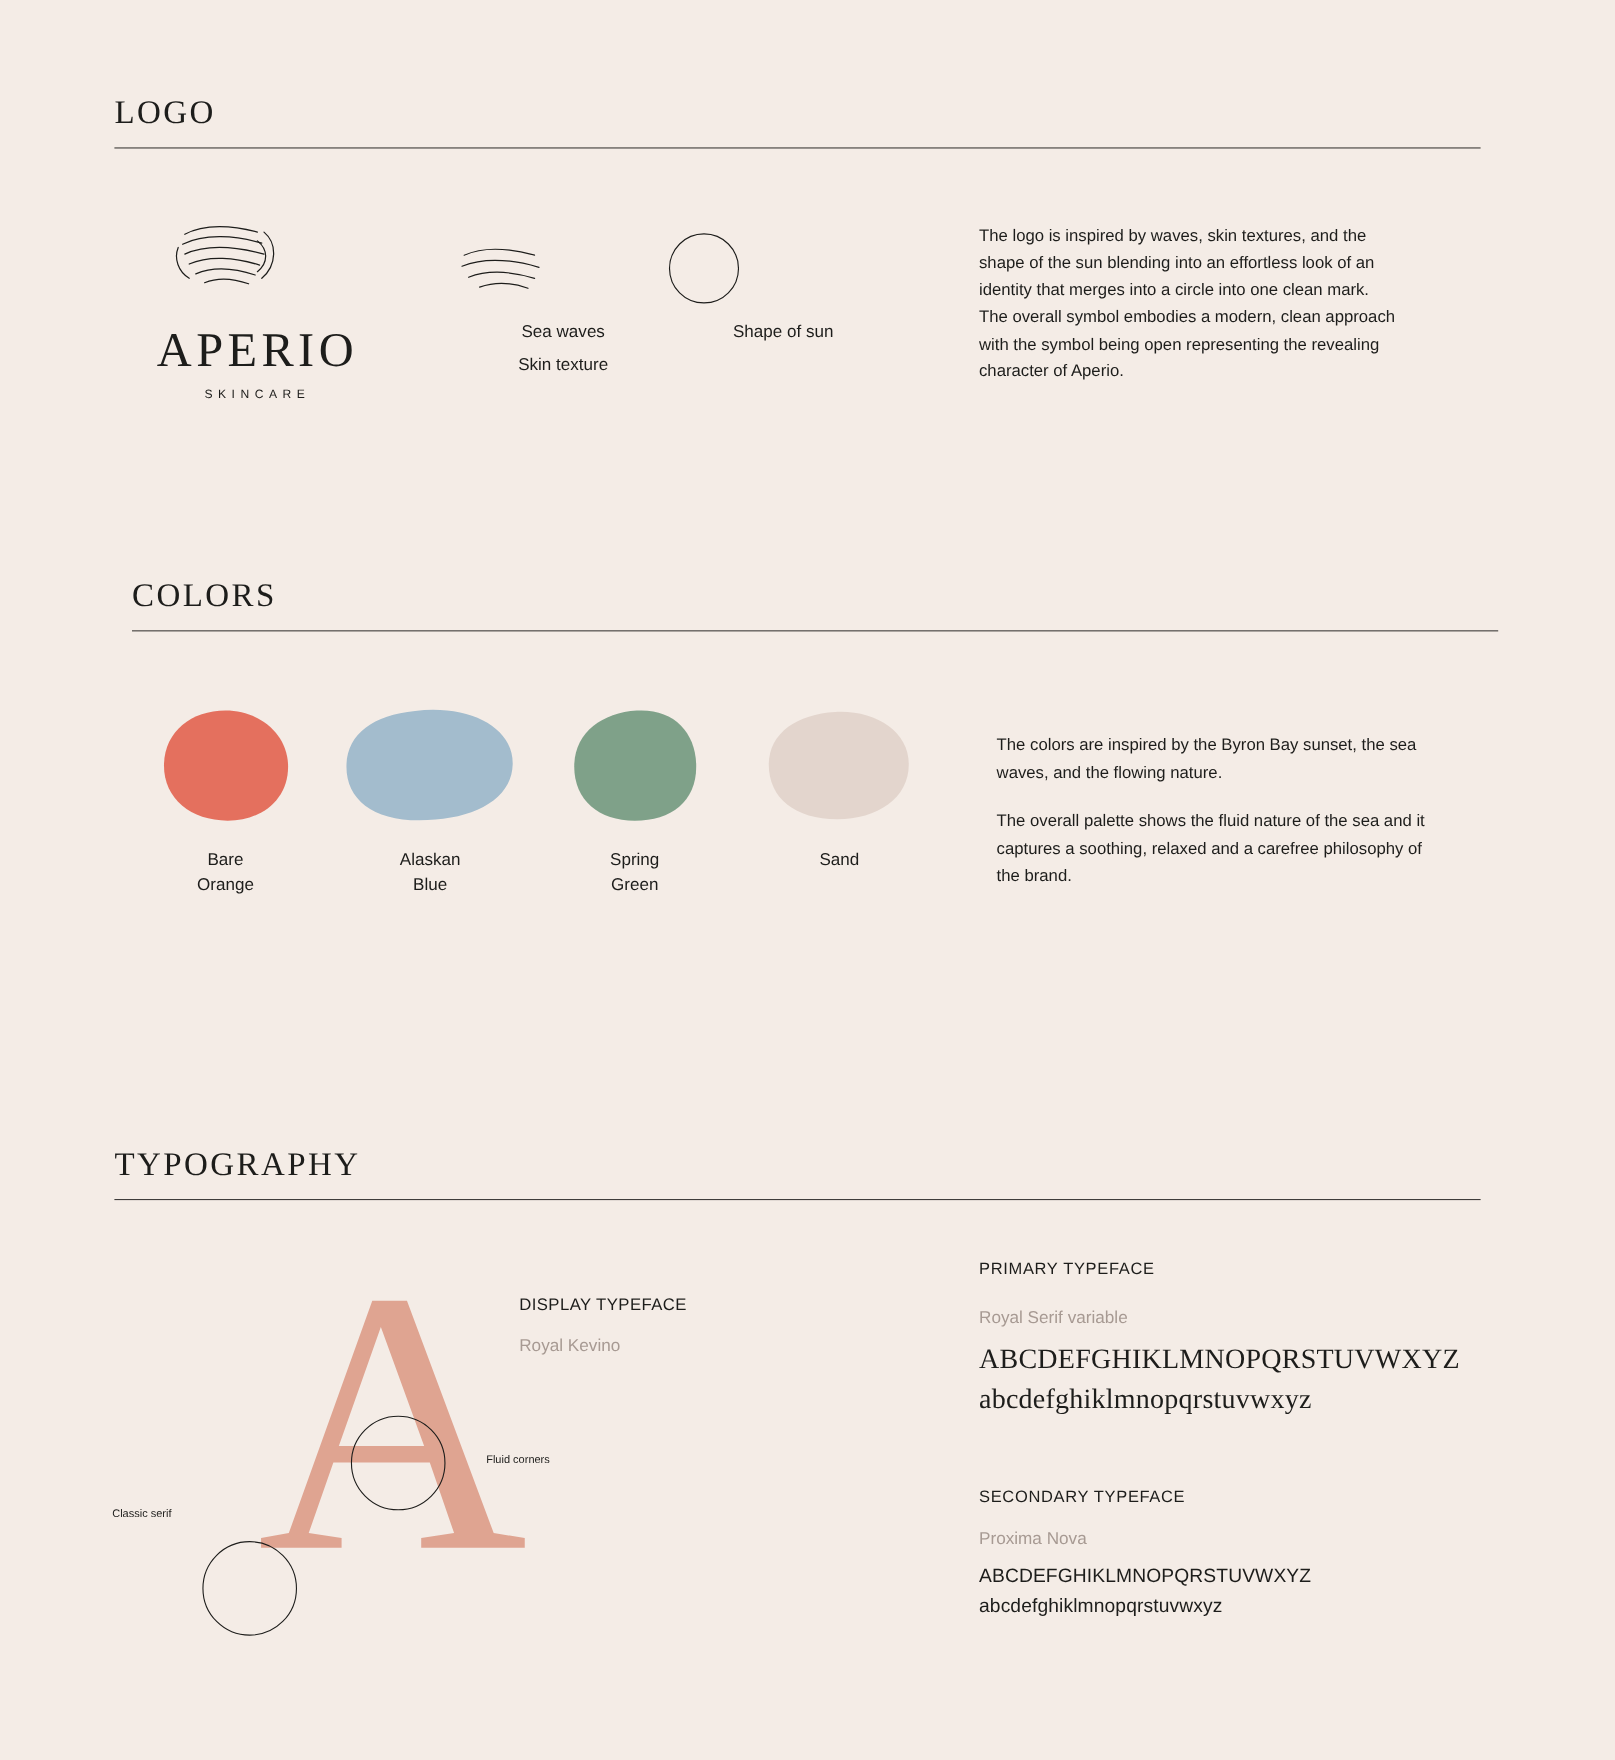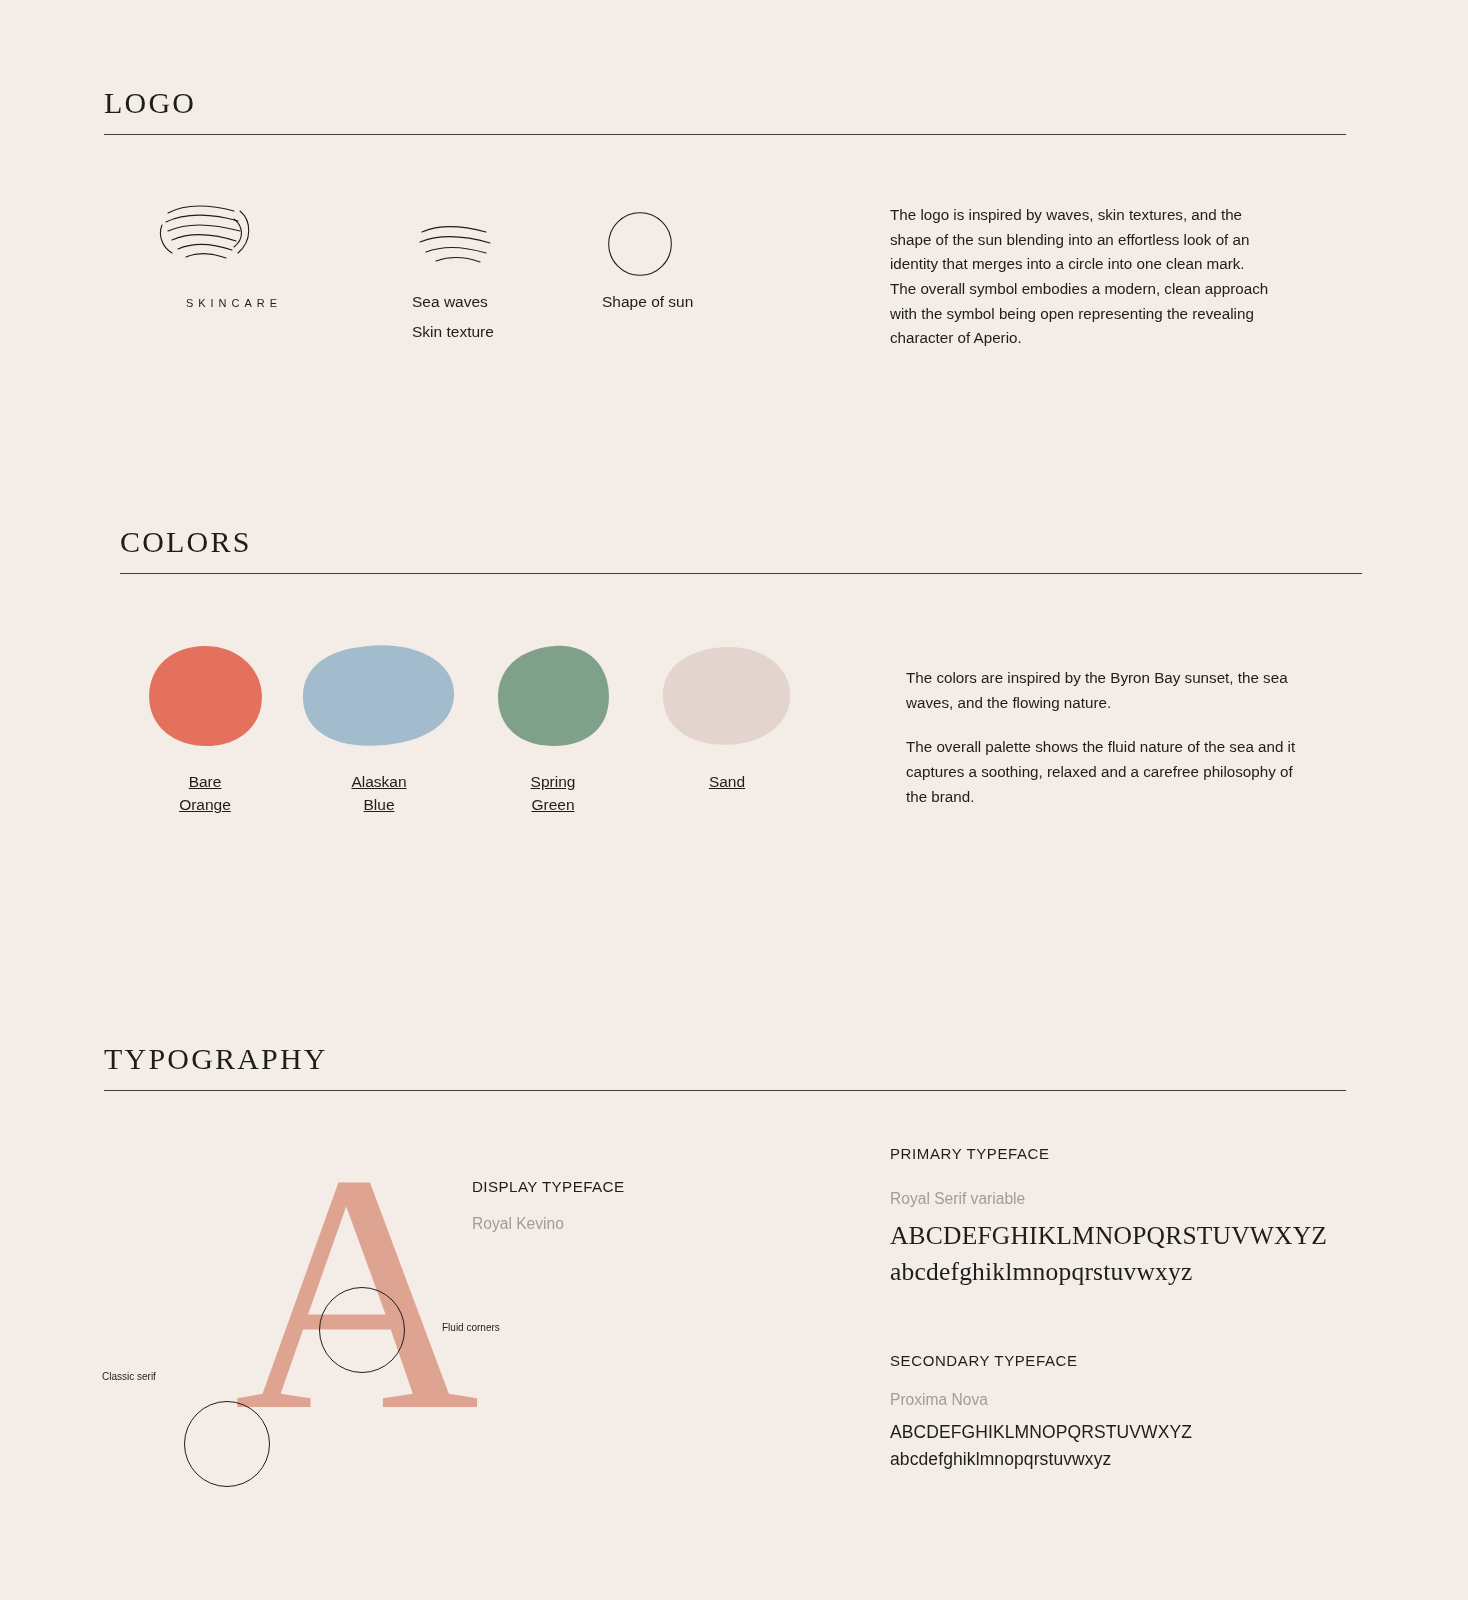--- a/index.html
+++ b/index.html
@@ -73,21 +73,21 @@
   .wordmark-sub {
     font-family: "Liberation Sans", sans-serif;
     font-size: 11px;
     letter-spacing: 5px;
     margin-top: 12px;
     color: #1d1d1b;
   }
 
   .logo-item {
     position: absolute;
-    text-align: left;
+    text-align: center;
   }
   .logo-item .glyph-wrap {
     height: 86px;
     display: flex;
     align-items: center;
   }
   .logo-caption {
     font-size: 15.5px;
     line-height: 1.95;
     color: #1d1d1b;
@@ -112,22 +112,21 @@
   .colors-body {
     position: relative;
     margin-top: 70px;
     height: 290px;
   }
   .swatch-group {
     position: absolute;
     left: 0;
     top: 0;
     display: flex;
-    gap: 4px;
-    text-decoration: underline;
+    gap: 16px;
   }
   .swatch {
     width: 170px;
     text-align: center;
     position: relative;
   }
   .blob {
     width: 118px;
     height: 104px;
     margin: 0 auto;
@@ -239,20 +238,21 @@
             <path d="M10 27 C30 17, 58 19, 82 26"></path>
             <path d="M12 36 C32 27, 58 29, 84 36"></path>
             <path d="M16 45 C34 37, 58 39, 80 46"></path>
             <path d="M22 54 C38 47, 58 49, 76 55"></path>
             <path d="M30 62 C42 57, 56 58, 70 63"></path>
             <path d="M84 16 C96 26, 96 46, 82 58"></path>
             <path d="M78 24 C88 32, 88 44, 78 52"></path>
             <path d="M6 30 C2 40, 6 52, 16 58"></path>
           </svg>
         </div>
+        <div class="wordmark">APERIO</div>
         <div class="wordmark-sub">SKINCARE</div>
       </div>
 
       <div class="logo-item" id="item-waves">
         <div class="glyph-wrap">
           <svg viewBox="0 0 120 60" width="120" height="60" fill="none" stroke="#1d1d1b" stroke-width="1.1" stroke-linecap="round">
             <path d="M10 18 C28 10, 52 12, 74 18"></path>
             <path d="M8 28 C28 20, 54 22, 78 29"></path>
             <path d="M14 38 C32 31, 54 33, 74 39"></path>
             <path d="M24 47 C38 42, 54 43, 68 48"></path>

